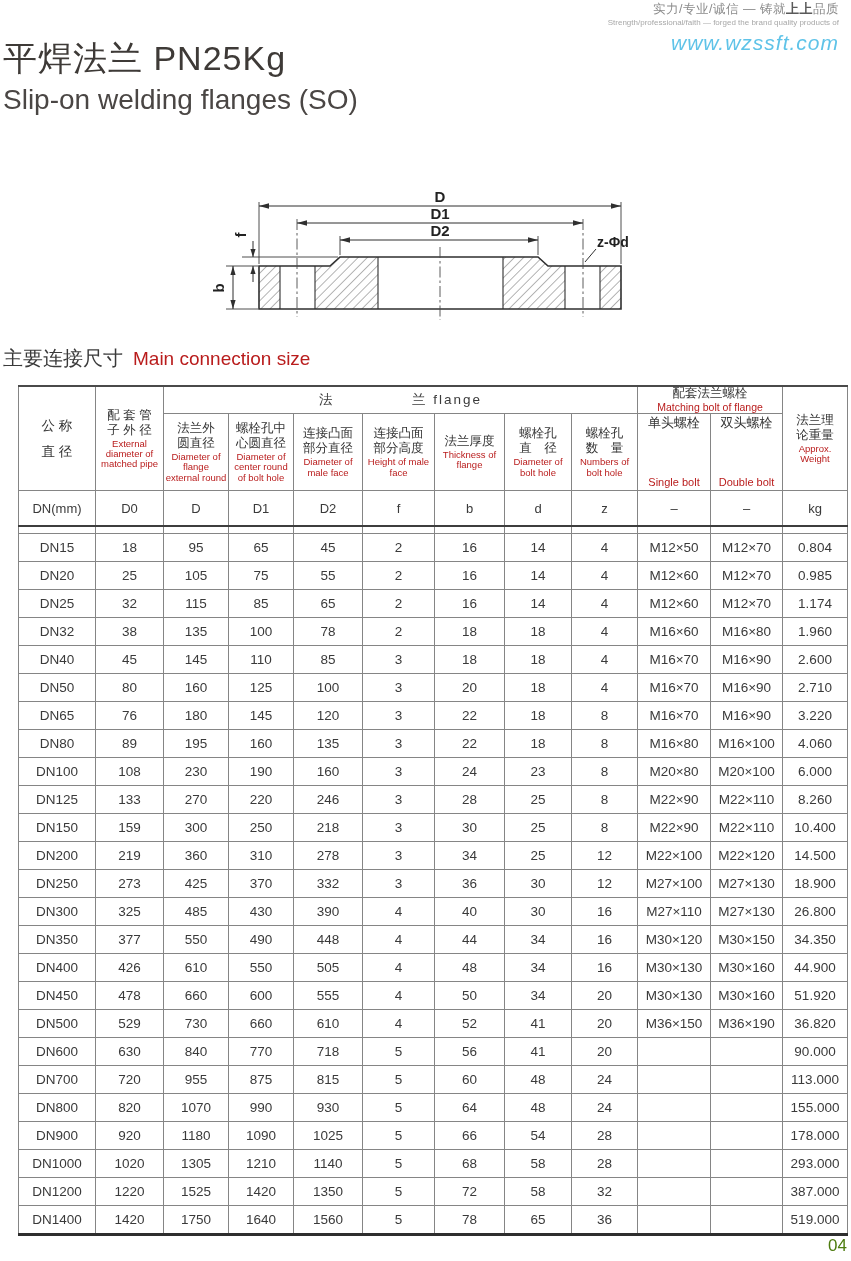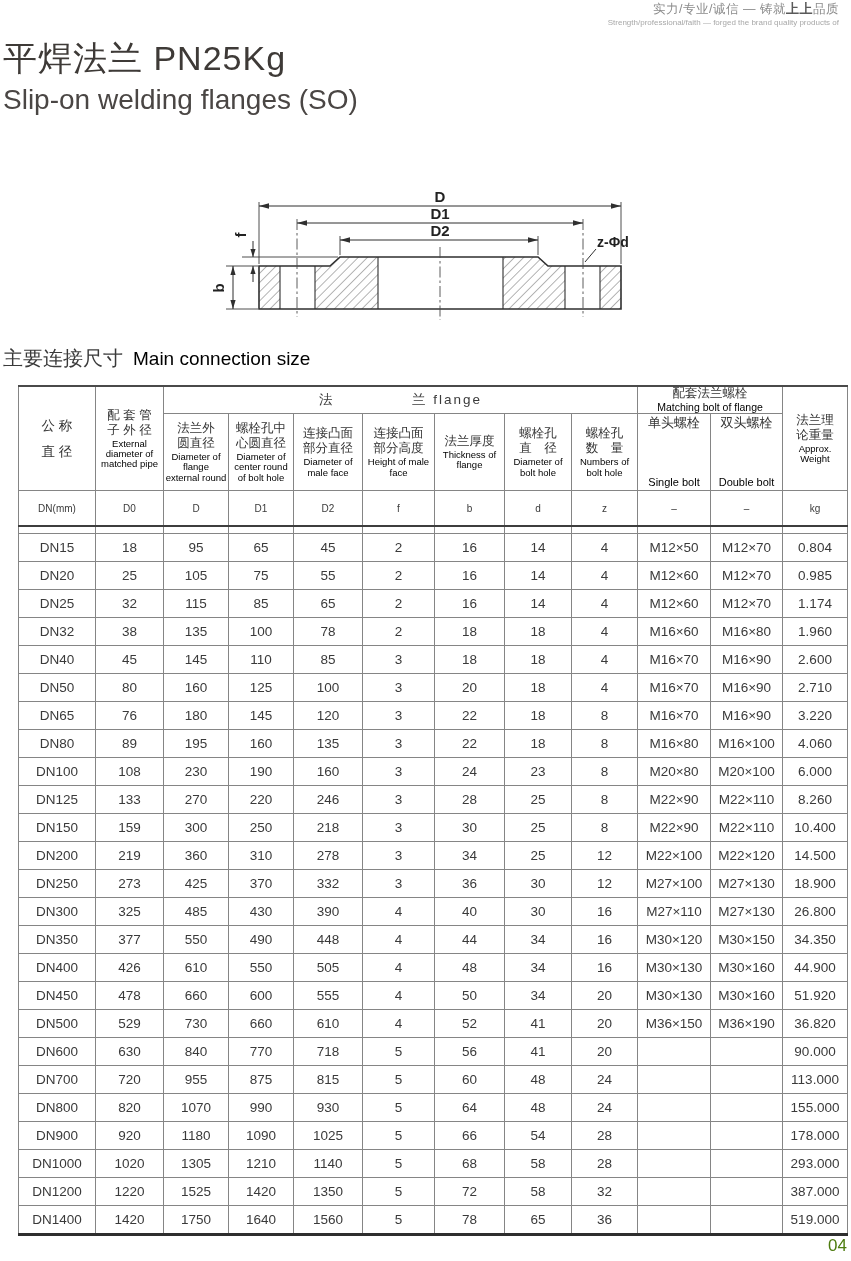--- a/index.html
+++ b/index.html
@@ -26,42 +26,43 @@
     position:absolute;left:18px;top:385px;width:829px;
     border-collapse:collapse;table-layout:fixed;
     border-top:2px solid #4a4a4a;border-bottom:3px solid #2e2e2e;
   }
   table.spec th,table.spec td{
     border:1px solid #858585;font-weight:normal;text-align:center;vertical-align:middle;
     padding:0 1px;color:#3a3a3a;overflow:hidden;
   }
   tr.h1 th{height:26px;}
   tr.h2 th{height:76px;}
-  tr.sym td{height:34px;font-size:10px;border-bottom:2px solid #3d3d3d;margin-left:44px;}
+  tr.sym td{height:34px;font-size:13px;border-bottom:2px solid #3d3d3d;margin-left:44px;}
   tr.spacer td{height:6px;padding:0;}
   tbody td{height:27px;font-size:13.5px;}
   .cn{font-size:12.5px;white-space:pre-line;line-height:1.2;color:#333;}
   .cn-dn{font-size:13.5px;line-height:1.9;}
-  .en{font-size:9.5px;line-height:1.08;color:#000000;margin-top:1px;white-space:pre-line;}
+  .en{font-size:9.5px;line-height:1.08;color:#b91c1c;margin-top:1px;white-space:pre-line;}
   .group-flange{font-size:13.5px;letter-spacing:2px;color:#333;}
   .group-bolt .cn{font-size:12.5px;line-height:1.05;}
   .group-bolt .en{font-size:10.5px;line-height:1.05;}
   .bolt-sub .cn{font-size:13px;}
   .bolt-sub .en{font-size:11px;margin-top:47px;}
   
   .pagenum{position:absolute;top:1236px;right:4px;font-size:17px;color:#4d7c0f;}
 </style>
 </head>
 <body>
 
 <div class="page">
 
   <div class="brand">
     <div class="tagline-cn"><span>实力/专业/诚信 — 铸就</span><span class="bold">上上</span><span>品质</span></div>
     <div class="tagline-en">Strength/professional/faith — forged the brand quality products of</div>
+    <div class="site">www.wzssft.com</div>
   </div>
 
   <div class="title-cn">平焊法兰 PN25Kg</div>
   <div class="title-en">Slip-on welding flanges (SO)</div>
 
   <div class="diagram">
     <svg width="464" height="152" viewBox="0 0 464 152" xmlns="http://www.w3.org/2000/svg">
       <defs>
         <pattern id="hatch" width="6.5" height="6.5" patternUnits="userSpaceOnUse" patternTransform="rotate(45)">
           <line x1="0" y1="0" x2="0" y2="6.5" stroke="#5a5a5a" stroke-width="0.9"></line>

